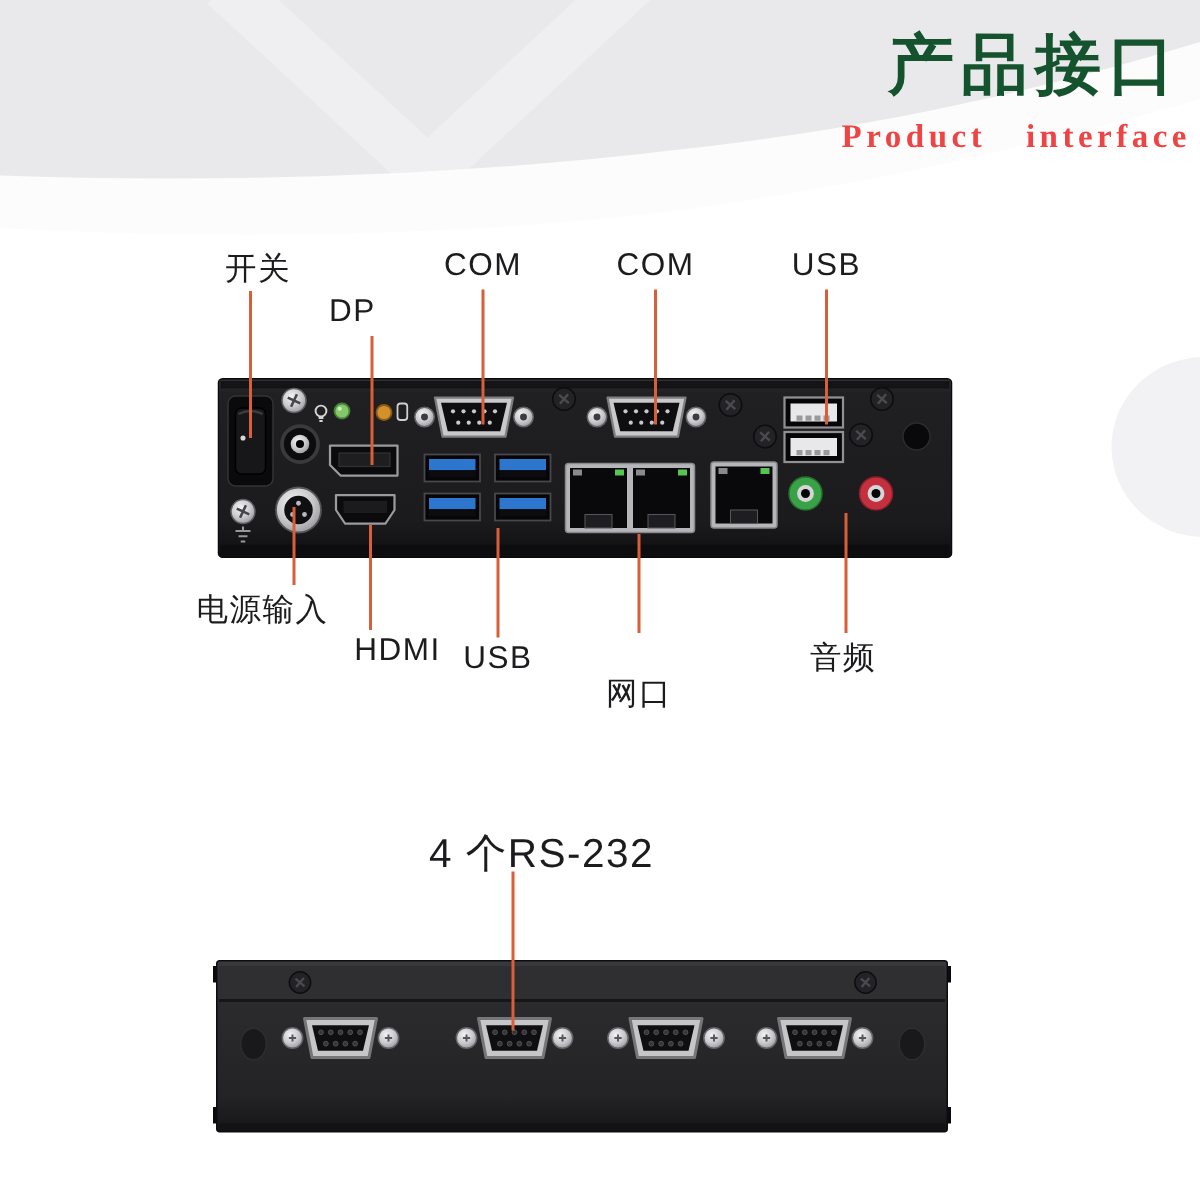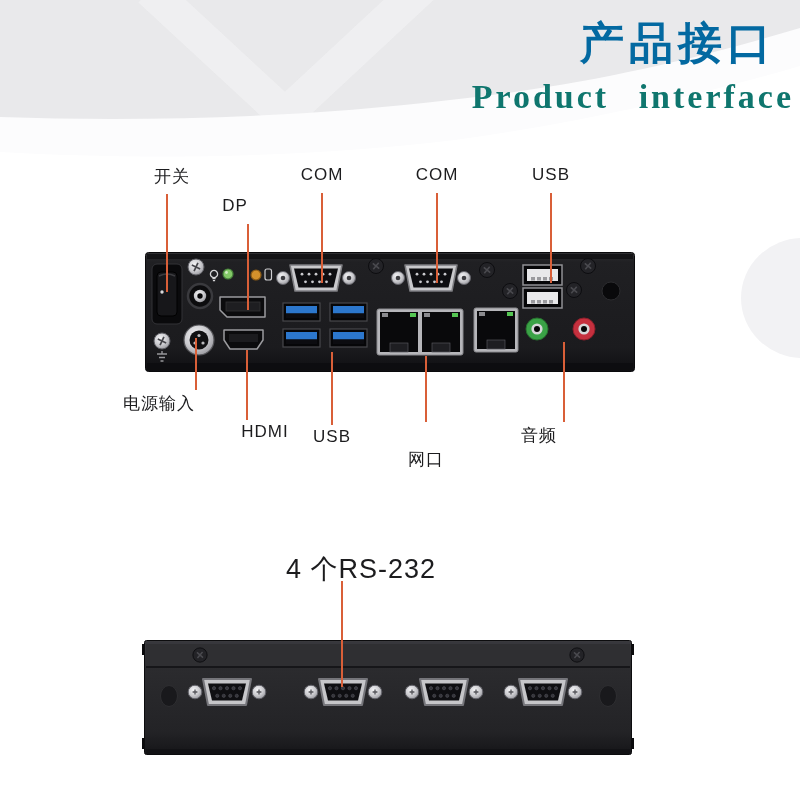--- a/index.html
+++ b/index.html
@@ -3,33 +3,33 @@
 <meta charset="utf-8">
 <style>
   html,body{margin:0;padding:0;}
   body{
     width:800px;height:800px;position:relative;overflow:hidden;background:#ffffff;
     font-family:"Liberation Sans","DejaVu Sans",sans-serif;
   }
   svg{display:block;}
   
   .title-cn{
-    position:absolute;right:24px;top:14px;z-index:6;
+    position:absolute;right:12px;top:14px;z-index:6;
     font-family:"Liberation Serif","DejaVu Serif",serif;font-weight:bold;
-    font-size:44px;color:#0369a1;letter-spacing:5px;white-space:nowrap;
+    font-size:44px;color:#14532d;letter-spacing:5px;white-space:nowrap;
   }
   .title-en{
     position:absolute;right:6px;top:78px;z-index:6;
     font-family:"Liberation Serif","DejaVu Serif",serif;font-weight:bold;
-    font-size:34px;color:#0f766e;letter-spacing:3px;word-spacing:18px;white-space:nowrap;text-align:right;
+    font-size:22px;color:#ef4444;letter-spacing:3px;word-spacing:18px;white-space:nowrap;text-align:right;
   }
   
   .lbl{
     position:absolute;transform:translateX(-50%);z-index:6;
-    font-size:17px;color:#1c1c1e;letter-spacing:1px;white-space:nowrap;
+    font-size:21px;color:#1c1c1e;letter-spacing:1px;white-space:nowrap;
   }
   .lbl.big{font-size:27px;text-align:center;}
   
   .ld{position:absolute;width:2px;background:#d95f38;z-index:5;}
   .panel-svg{position:absolute;z-index:3;}
   .bg-svg{position:absolute;left:0;top:0;z-index:0;}
 </style>
 </head>
 <body>
 
@@ -256,25 +256,25 @@
     <circle r="3" fill="#050507"></circle>
   </g>
 </svg>
 
 <div class="ld" style="left:195px;top:338px;height:52px"></div>
 <div class="ld" style="left:246px;top:350px;height:70px"></div>
 <div class="ld" style="left:331px;top:352px;height:73px"></div>
 <div class="ld" style="left:425px;top:356px;height:66px"></div>
 <div class="ld" style="left:563px;top:342px;height:80px"></div>
 
-<div class="lbl" style="left:159px;top:392px">电源输入</div>
+<div class="lbl" style="left:175px;top:392px">电源输入</div>
 <div class="lbl" style="left:265px;top:422px">HDMI</div>
 <div class="lbl" style="left:332px;top:427px">USB</div>
 <div class="lbl" style="left:426px;top:448px">网口</div>
-<div class="lbl" style="left:539px;top:424px">音频</div>
+<div class="lbl" style="left:562px;top:424px">音频</div>
 
 <div class="lbl big" style="left:361px;top:551px">4 个RS-232</div>
 <div class="ld" style="left:341px;top:581px;height:106px"></div>
 
 <svg class="panel-svg" style="left:142px;top:640px" width="492" height="120" viewBox="0 0 492 120">
   <rect x="0" y="4" width="4" height="11" fill="#0b0b0d"></rect>
   <rect x="488" y="4" width="4" height="11" fill="#0b0b0d"></rect>
   <rect x="0" y="98" width="4" height="11" fill="#0b0b0d"></rect>
   <rect x="488" y="98" width="4" height="11" fill="#0b0b0d"></rect>
   <rect x="2.5" y="0.5" width="487" height="114" rx="2" fill="url(#bpGrad)" stroke="#0c0c0e"></rect>

